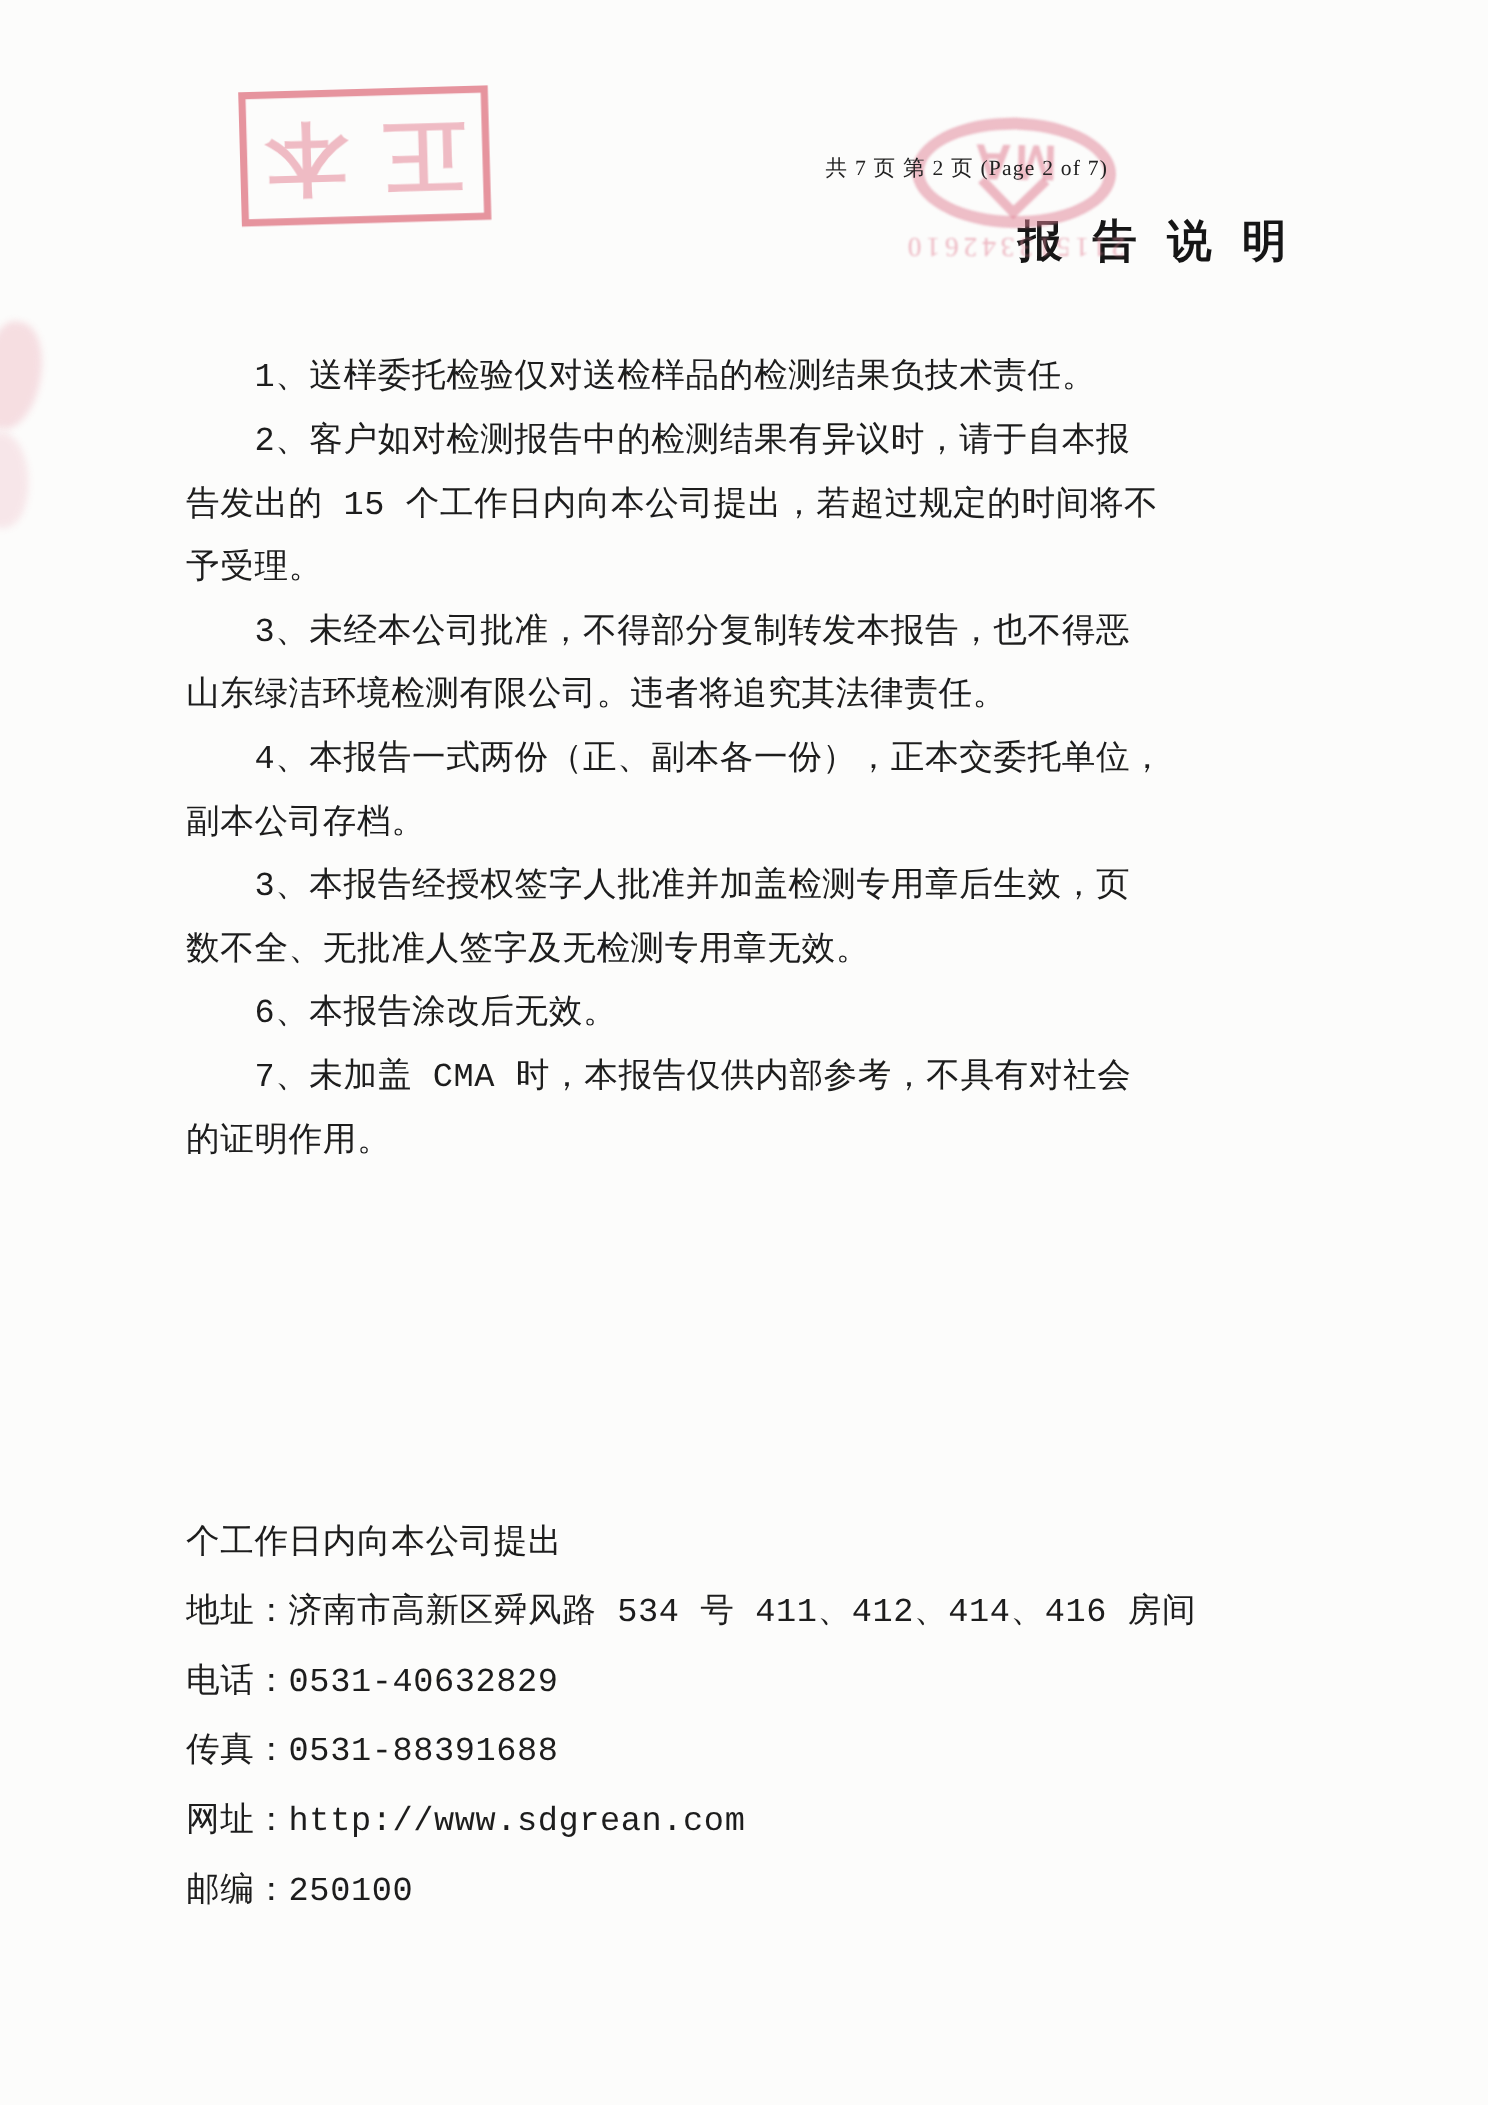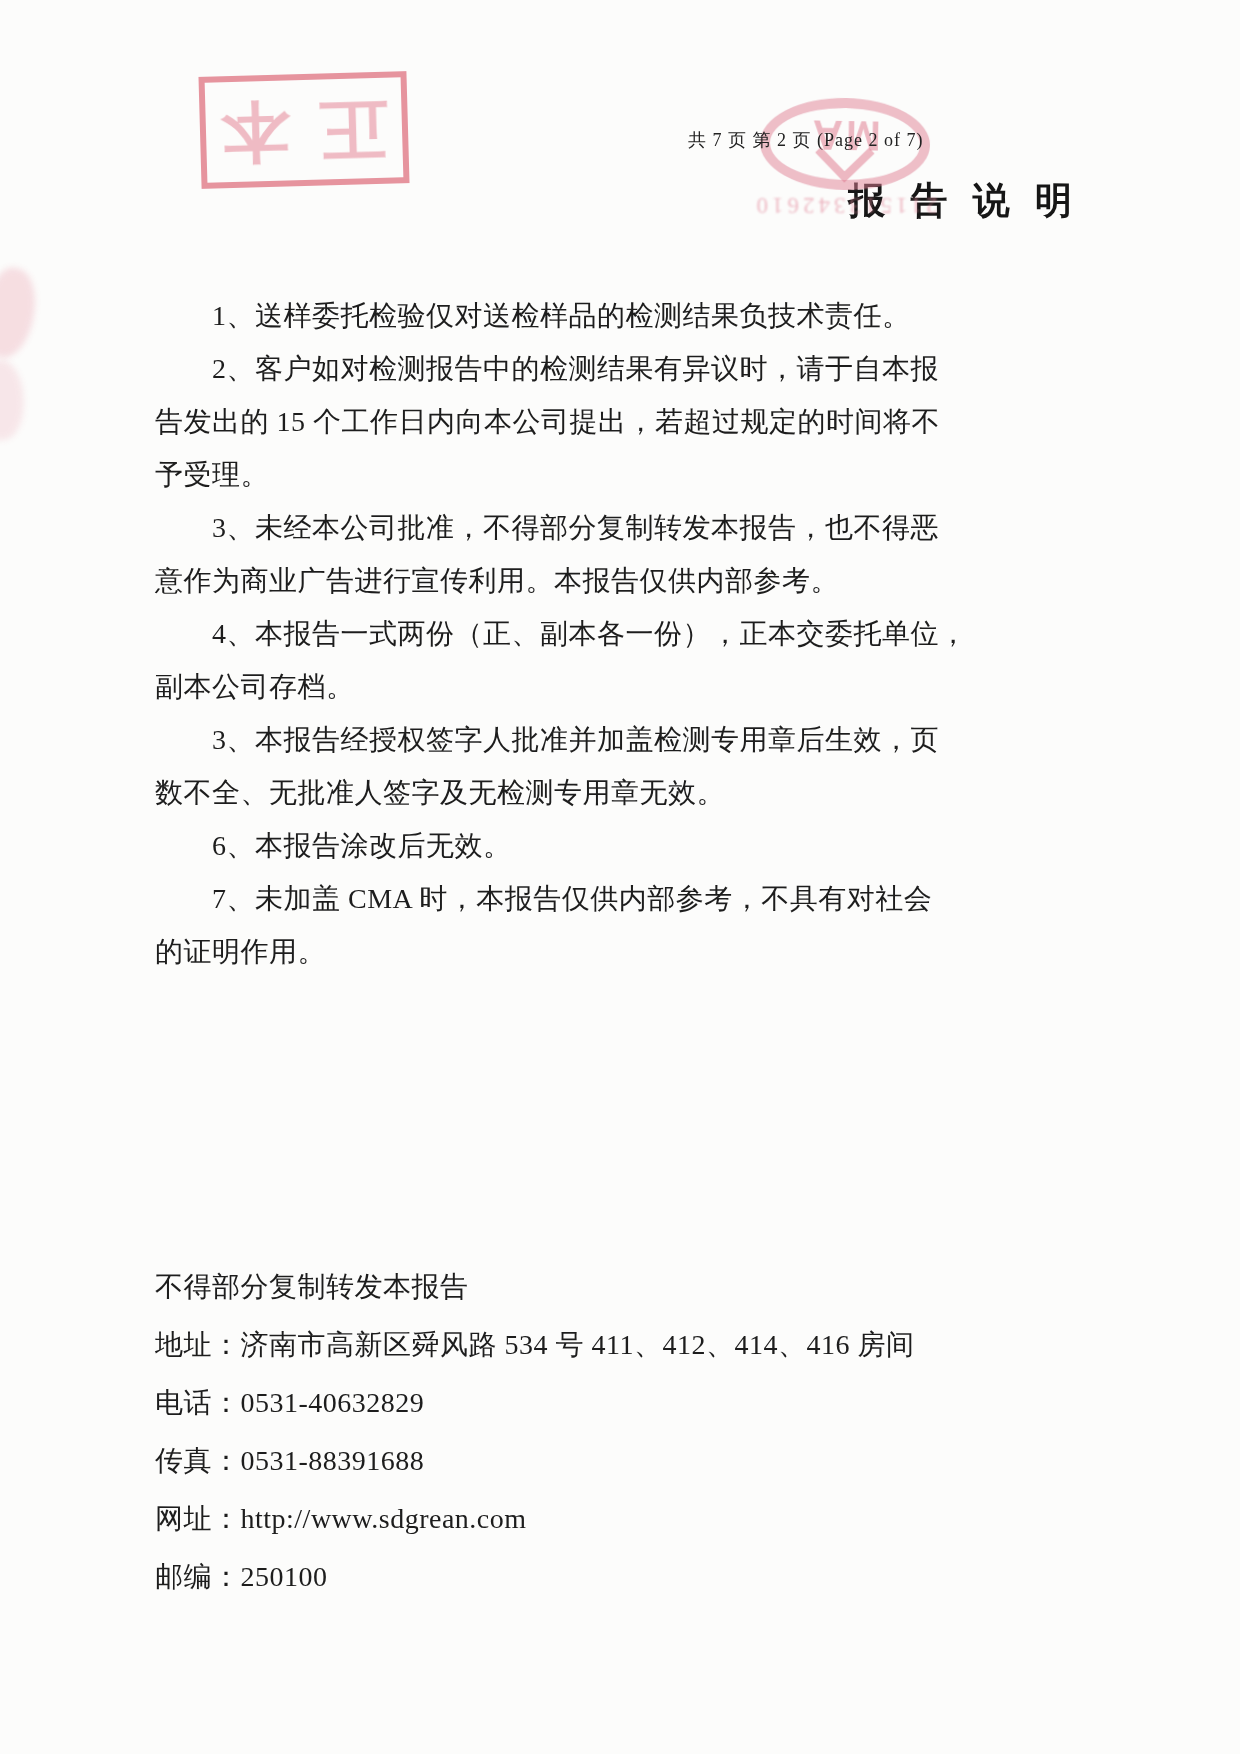--- a/index.html
+++ b/index.html
@@ -76,21 +76,21 @@
   
   .title{
     position:absolute;left:0;top:176px;width:1080px;
     margin:0;text-align:right;
     font-size:37px;font-weight:bold;letter-spacing:8px;
     color:#161616;
   }
 
   
   .body-text{position:absolute;left:155px;top:289px;width:800px;}
-  .line{height:53px;line-height:53px;font-size:28px;letter-spacing:.5px;white-space:nowrap;}
+  .line{height:53px;line-height:53px;font-size:28px;letter-spacing:.5px;white-space:nowrap;font-family:Liberation Mono, monospace;}
   .indent{text-indent:57px;}
 
   
   .company{position:absolute;left:155px;top:1258px;width:860px;}
   .company .line{height:58px;line-height:58px;}
 </style>
 </head>
 <body>
 
 <div class="page">
@@ -116,32 +116,32 @@
   </div>
 
   <h1 class="title">报 告 说 明</h1>
 
   <div class="body-text">
     <div class="line indent">1、送样委托检验仅对送检样品的检测结果负技术责任。</div>
     <div class="line indent">2、客户如对检测报告中的检测结果有异议时，请于自本报</div>
     <div class="line">告发出的 15 个工作日内向本公司提出，若超过规定的时间将不</div>
     <div class="line">予受理。</div>
     <div class="line indent">3、未经本公司批准，不得部分复制转发本报告，也不得恶</div>
-    <div class="line">意作为商业广告进行宣传利用。本报告仅供内部参考。</div>
+    <div class="line">山东绿洁环境检测有限公司。违者将追究其法律责任。</div>
     <div class="line indent">4、本报告一式两份（正、副本各一份），正本交委托单位，</div>
     <div class="line">副本公司存档。</div>
     <div class="line indent">3、本报告经授权签字人批准并加盖检测专用章后生效，页</div>
     <div class="line">数不全、无批准人签字及无检测专用章无效。</div>
     <div class="line indent">6、本报告涂改后无效。</div>
     <div class="line indent">7、未加盖 CMA 时，本报告仅供内部参考，不具有对社会</div>
     <div class="line">的证明作用。</div>
   </div>
 
   <div class="company">
-    <div class="line">不得部分复制转发本报告</div>
+    <div class="line">个工作日内向本公司提出</div>
     <div class="line">地址：济南市高新区舜风路 534 号 411、412、414、416 房间</div>
     <div class="line">电话：0531-40632829</div>
     <div class="line">传真：0531-88391688</div>
     <div class="line">网址：http://www.sdgrean.com</div>
     <div class="line">邮编：250100</div>
   </div>
 
 </div>
 
 </body></html>

